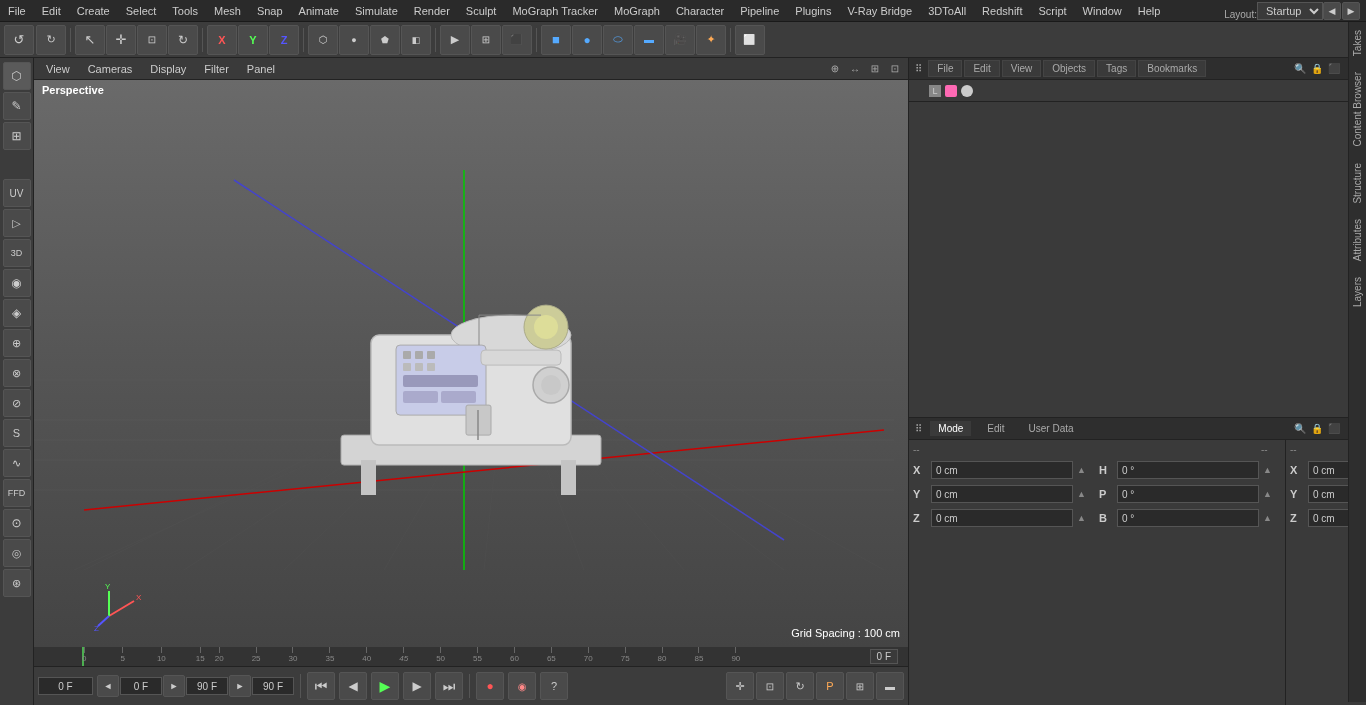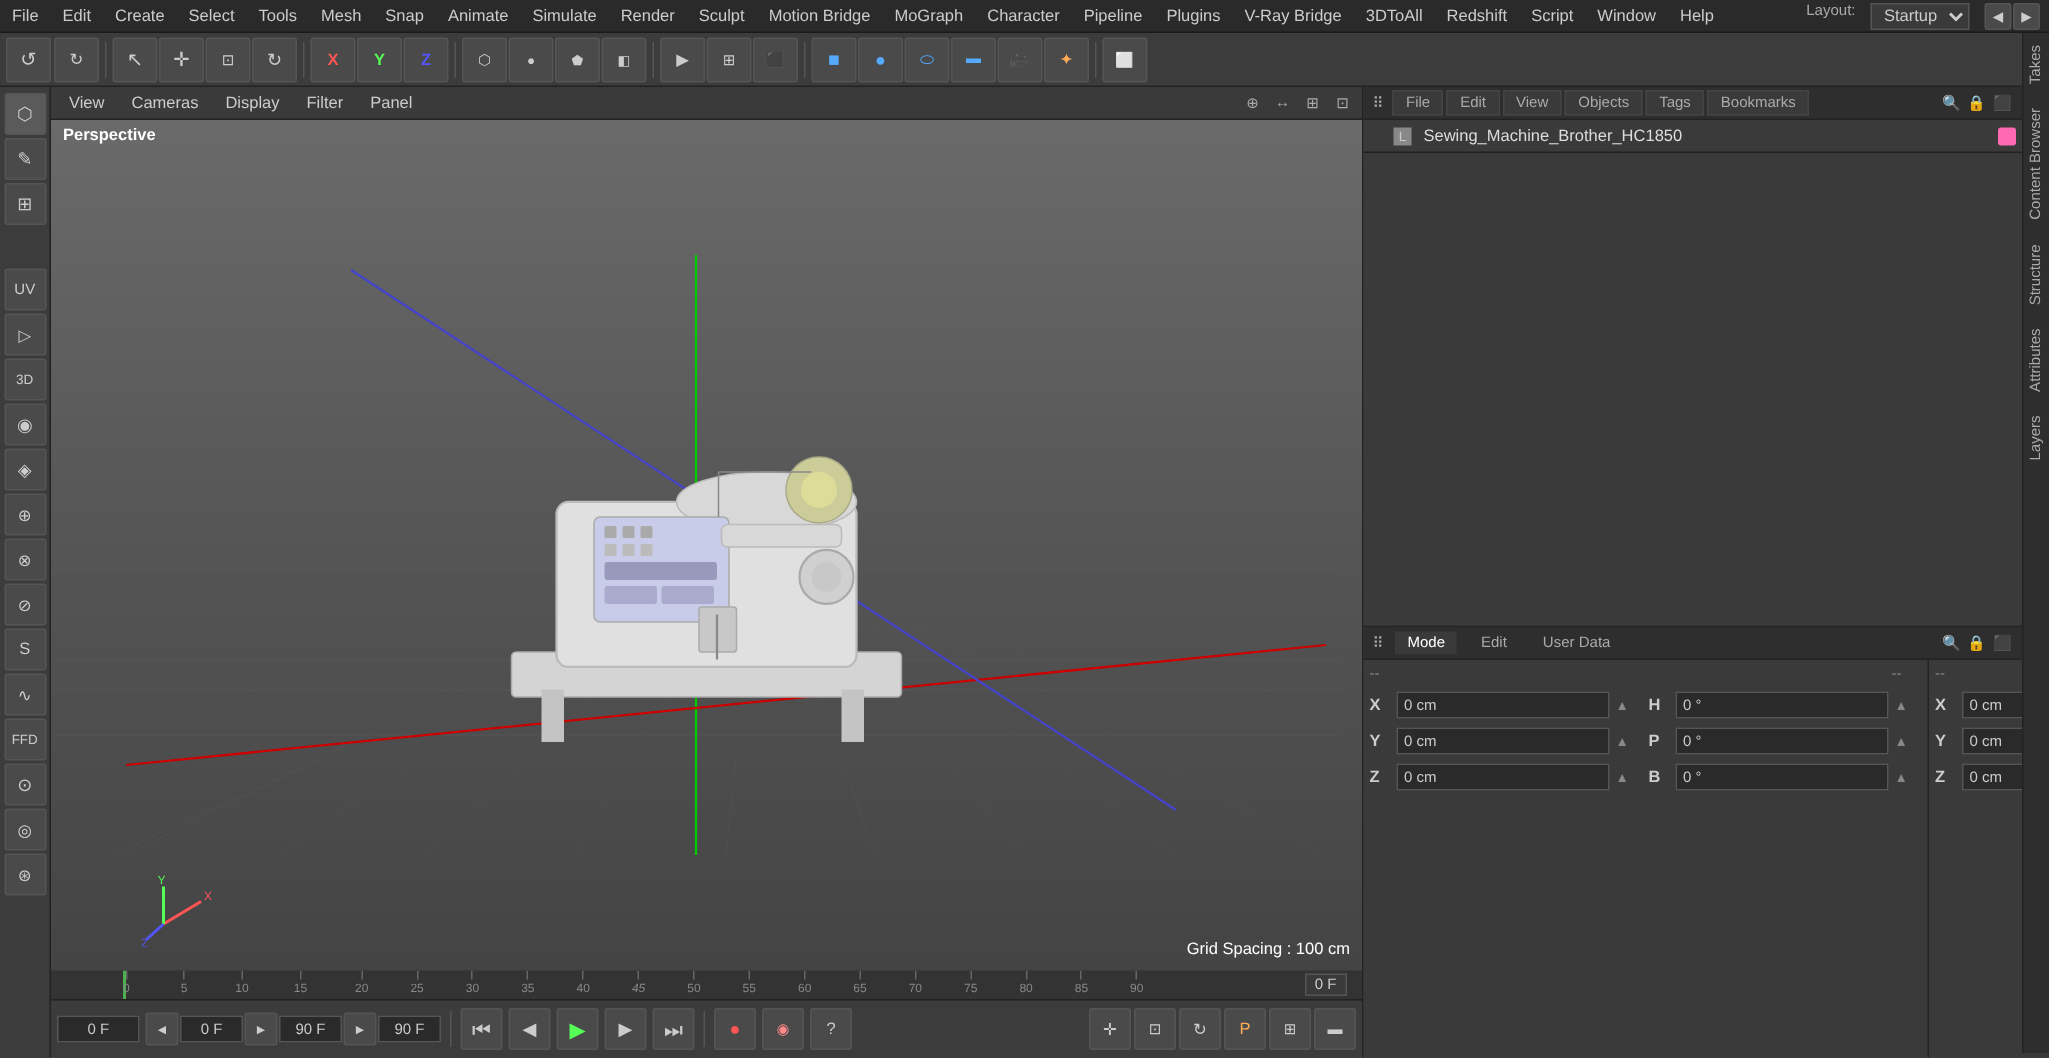--- a/index.html
+++ b/index.html
@@ -93,32 +93,32 @@
   <div class="menu-item">Edit</div>
   <div class="menu-item">Create</div>
   <div class="menu-item">Select</div>
   <div class="menu-item">Tools</div>
   <div class="menu-item">Mesh</div>
   <div class="menu-item">Snap</div>
   <div class="menu-item">Animate</div>
   <div class="menu-item">Simulate</div>
   <div class="menu-item">Render</div>
   <div class="menu-item">Sculpt</div>
-  <div class="menu-item">Motion Bridge</div>
+  <div class="menu-item">MoGraph Tracker</div>
   <div class="menu-item">MoGraph</div>
   <div class="menu-item">Character</div>
   <div class="menu-item">Pipeline</div>
   <div class="menu-item">Plugins</div>
   <div class="menu-item">V-Ray Bridge</div>
   <div class="menu-item">3DToAll</div>
   <div class="menu-item">Redshift</div>
   <div class="menu-item">Script</div>
   <div class="menu-item">Window</div>
   <div class="menu-item">Help</div>
-  <div style="margin-left:auto;display:flex;align-items:flex-start;padding-right:6px;gap:10px;">
+  <div style="margin-left:auto;display:flex;align-items:flex-end;padding-right:6px;gap:0;">
     <span style="color:#aaa;font-size:10px;">Layout:</span>
     <select id="layout-select">
       <option>Startup</option>
     </select>
     <div style="display:flex;gap:1px;">
       <div class="toolbar-btn" style="width:18px;height:18px;font-size:9px;">◀</div>
       <div class="toolbar-btn" style="width:18px;height:18px;font-size:9px;">▶</div>
     </div>
   </div>
 </div>
@@ -315,21 +315,21 @@
             <div class="tl-tick-label">0</div>
         </div>
         <div class="tl-tick" style="position:relative;margin-right:32px;">
           <div class="tl-tick-line"></div>
             <div class="tl-tick-label">5</div>
         </div>
         <div class="tl-tick" style="position:relative;margin-right:30px;">
           <div class="tl-tick-line"></div>
             <div class="tl-tick-label">10</div>
         </div>
-        <div class="tl-tick" style="position:relative;margin-right:32px;justify-content:space-between;">
+        <div class="tl-tick" style="position:relative;margin-right:10px;justify-content:space-between;">
           <div class="tl-tick-line"></div>
             <div class="tl-tick-label">15</div>
         </div>
         <div class="tl-tick" style="position:relative;margin-right:28px;">
           <div class="tl-tick-line"></div>
             <div class="tl-tick-label">20</div>
         </div>
         <div class="tl-tick" style="position:relative;margin-right:28px;">
           <div class="tl-tick-line"></div>
             <div class="tl-tick-label">25</div>
@@ -439,21 +439,20 @@
           <div style="width:16px;height:16px;display:flex;align-items:center;justify-content:center;font-size:10px;cursor:pointer;">🔍</div>
           <div style="width:16px;height:16px;display:flex;align-items:center;justify-content:center;font-size:10px;cursor:pointer;">🔒</div>
           <div style="width:16px;height:16px;display:flex;align-items:center;justify-content:center;font-size:10px;cursor:pointer;">⬛</div>
           <div style="width:16px;height:16px;display:flex;align-items:center;justify-content:center;font-size:10px;cursor:pointer;">✕</div>
         </div>
       </div>
 
       <div id="object-row">
         <div class="obj-indent"></div>
         <div style="width:12px;height:12px;background:#888;margin-right:4px;font-size:9px;display:flex;align-items:center;justify-content:center;">L</div>
-        <span class="obj-name">Sewing_Machine_Brother_HC1850</span>
         <div class="obj-color-dot"></div>
         <div style="width:12px;height:12px;border-radius:50%;background:#ccc;margin-right:2px;"></div>
       </div>
       <div id="right-top-content"></div>
     </div>
 
     <div style="position:absolute;right:0;top:22px;width:18px;height:680px;background:#2e2e2e;border-left:1px solid #222;display:flex;flex-direction:column;align-items:center;z-index:10;">
       <div class="vtab">Takes</div>
       <div class="vtab">Content Browser</div>
       <div class="vtab">Structure</div>

